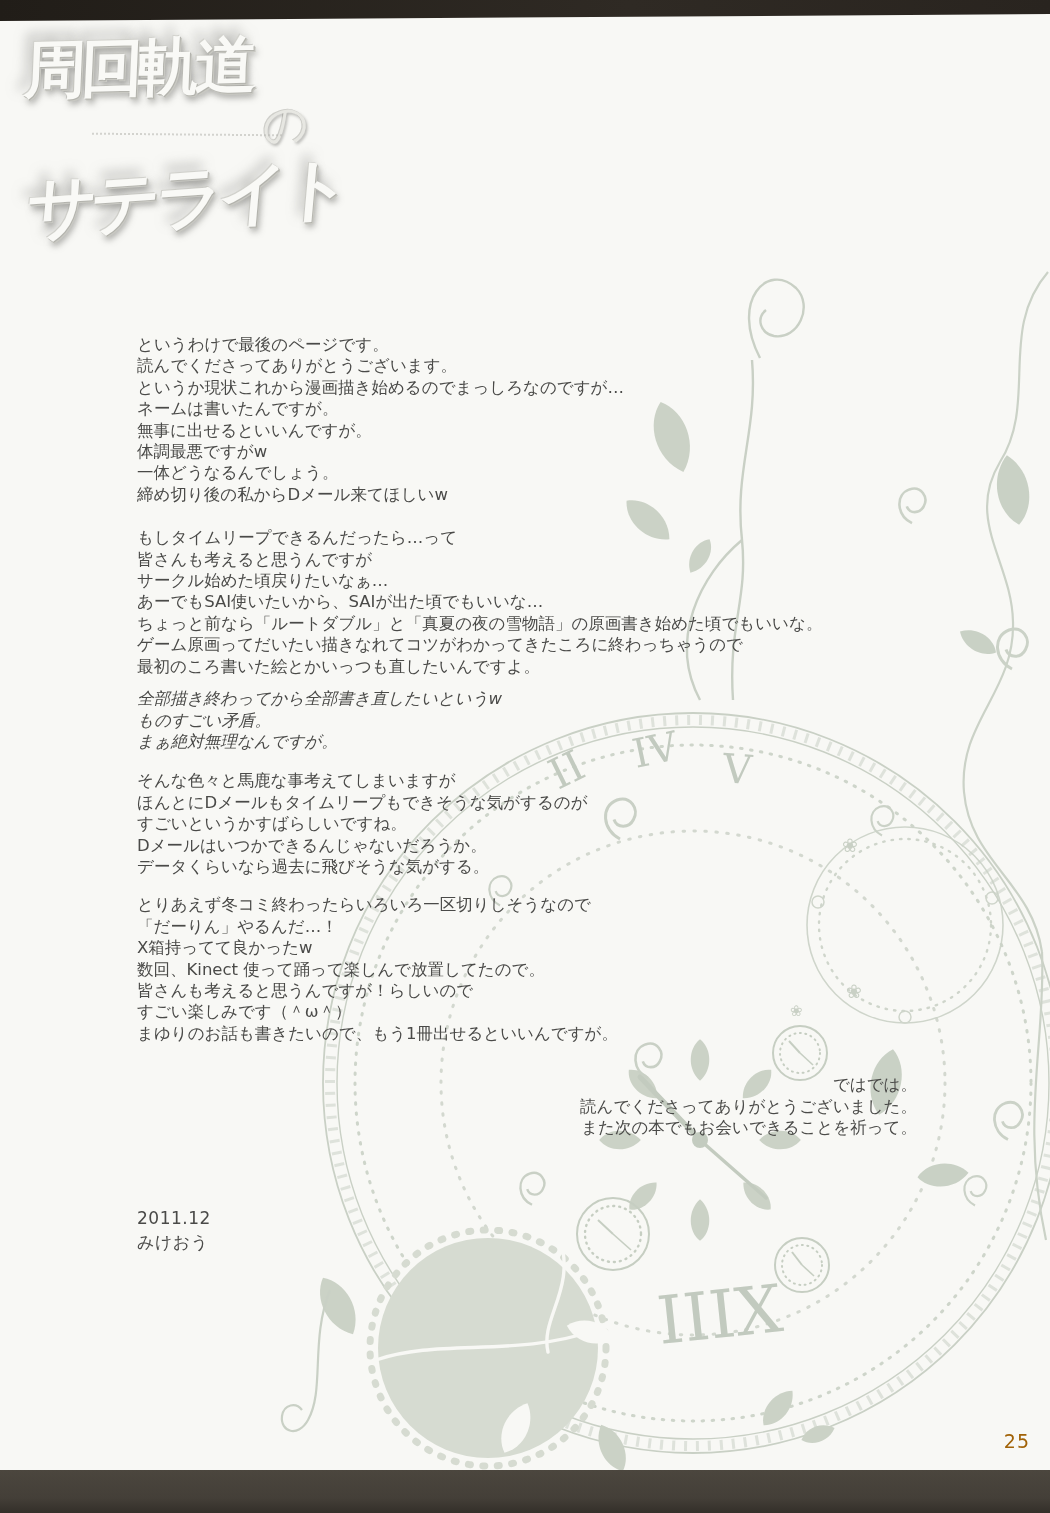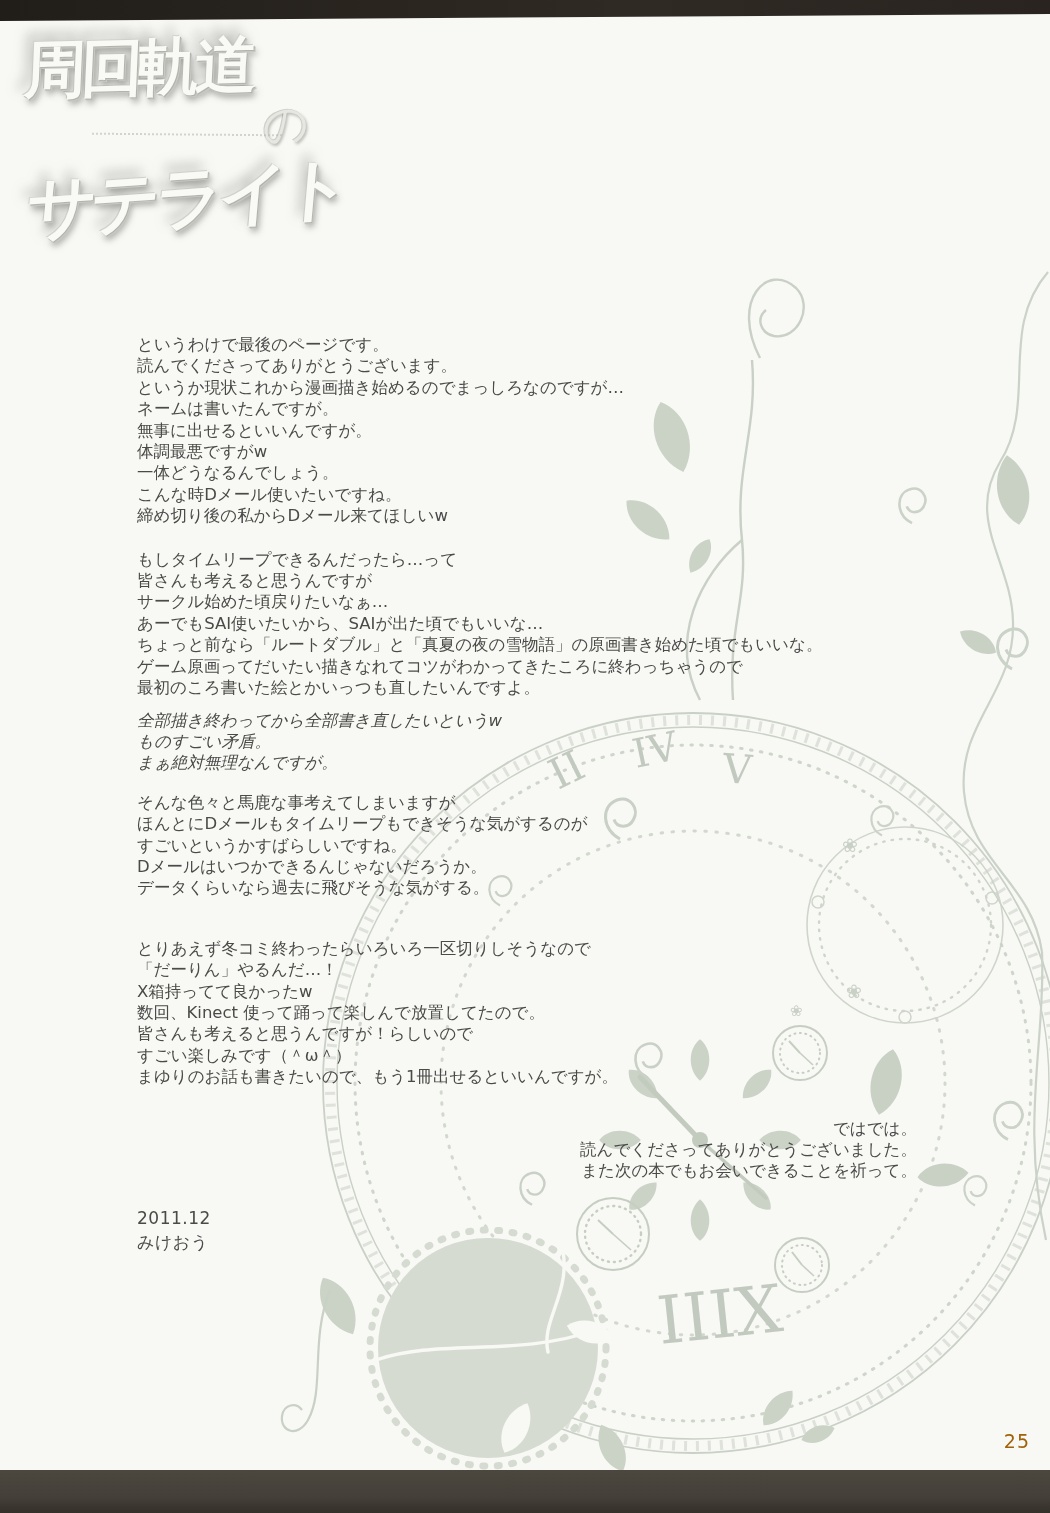--- a/index.html
+++ b/index.html
@@ -52,21 +52,21 @@
       -6px -8px 12px rgba(150,150,145,.55);
   }
   
   .afterword{
     position:absolute;left:137px;top:334px;width:780px;z-index:2;
     font-size:16.5px;line-height:21.4px;color:#4a4a48;
   }
   .para{margin-bottom:22px;}
   .para:nth-of-type(2){margin-bottom:11px;}
   .para:nth-of-type(3){margin-bottom:18px;font-style:italic;}
-  .para:nth-of-type(4){margin-bottom:39px;}
+  .para:nth-of-type(4){margin-bottom:17px;}
   .para:nth-of-type(5){margin-bottom:30px;}
   .para:nth-of-type(6){margin-bottom:0;text-align:right;}
   .credits{
     position:absolute;left:137px;top:1206px;z-index:2;
     font-size:17px;line-height:24px;color:#4a4a48;letter-spacing:.5px;
   }
   
   .art{position:absolute;top:0;left:0;z-index:1;pointer-events:none;}
   .art text{font-family:"DejaVu Serif","Liberation Serif",serif;}
 </style>
@@ -219,21 +219,20 @@
 
   <div class="afterword">
       <div class="para">
         <div class="line">というわけで最後のページです。</div>
         <div class="line">読んでくださってありがとうございます。</div>
         <div class="line">というか現状これから漫画描き始めるのでまっしろなのですが…</div>
         <div class="line">ネームは書いたんですが。</div>
         <div class="line">無事に出せるといいんですが。</div>
         <div class="line">体調最悪ですがw</div>
         <div class="line">一体どうなるんでしょう。</div>
-        <div class="line">こんな時Dメール使いたいですね。</div>
         <div class="line">締め切り後の私からDメール来てほしいw</div>
       </div>
       <div class="para">
         <div class="line">もしタイムリープできるんだったら…って</div>
         <div class="line">皆さんも考えると思うんですが</div>
         <div class="line">サークル始めた頃戻りたいなぁ…</div>
         <div class="line">あーでもSAI使いたいから、SAIが出た頃でもいいな…</div>
         <div class="line">ちょっと前なら「ルートダブル」と「真夏の夜の雪物語」の原画書き始めた頃でもいいな。</div>
         <div class="line">ゲーム原画ってだいたい描きなれてコツがわかってきたころに終わっちゃうので</div>
         <div class="line">最初のころ書いた絵とかいっつも直したいんですよ。</div>

